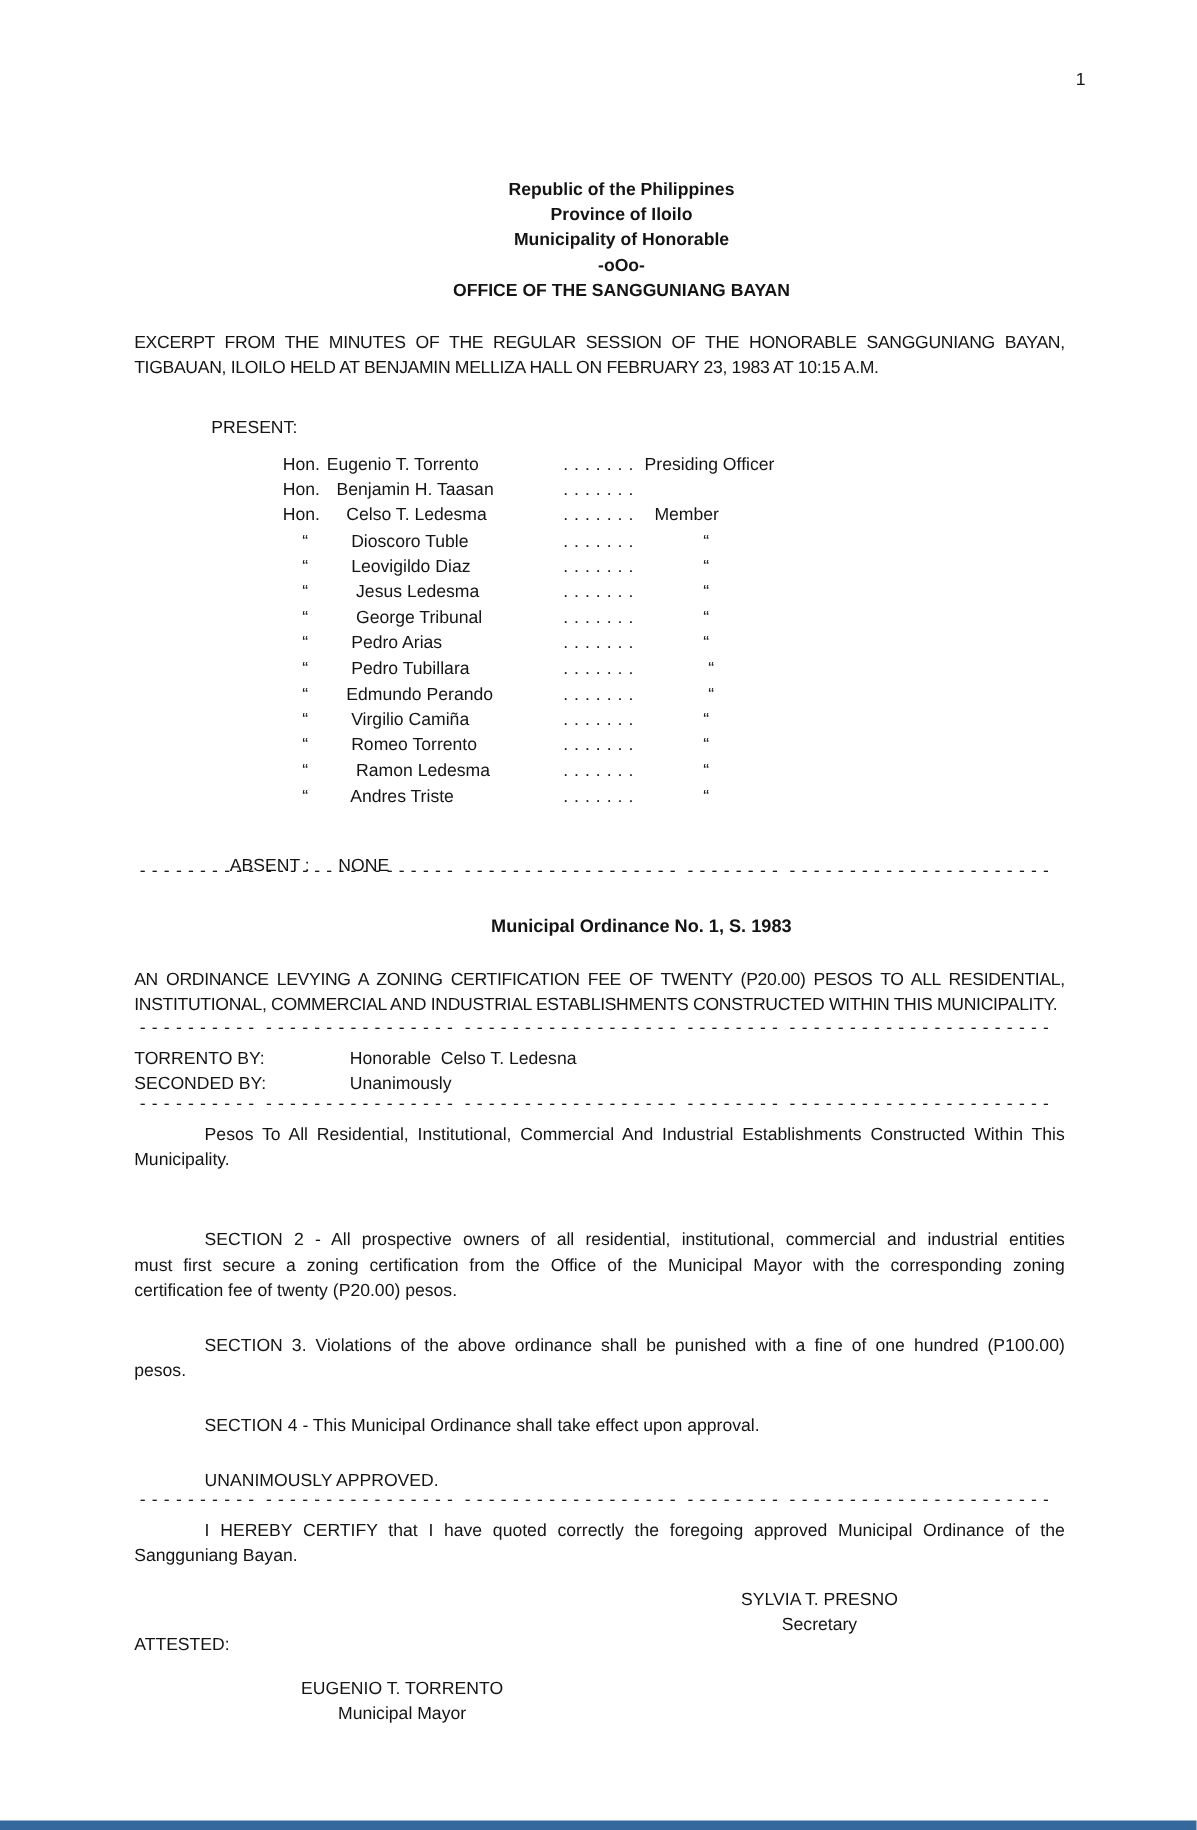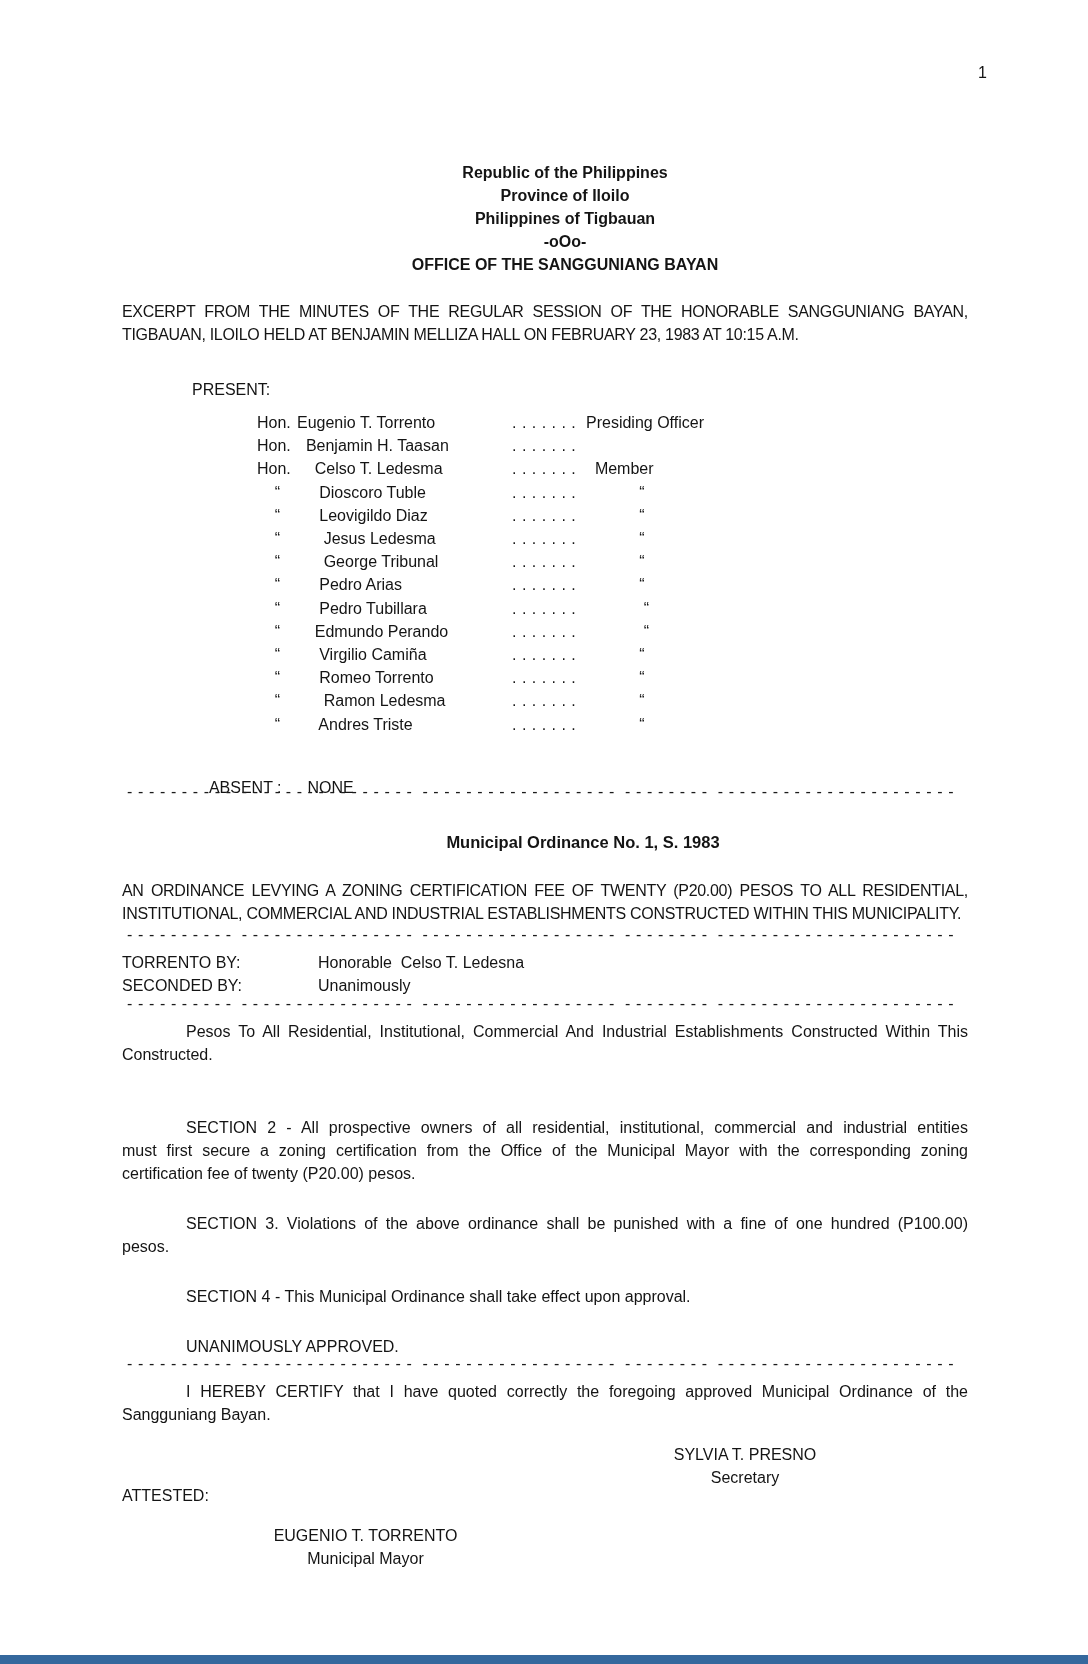--- a/index.html
+++ b/index.html
@@ -59,21 +59,21 @@
 </head>
 <body>
 
 <div class="page">
 
   <div class="abs pageno">1</div>
 
   <div class="abs hdr para center">
       <div>Republic of the Philippines</div>
       <div>Province of Iloilo</div>
-      <div>Philippines of Tigbauan</div>
+      <div>Municipality of Honorable</div>
       <div>-oOo-</div>
       <div>OFFICE OF THE SANGGUNIANG BAYAN</div>
     </div>
 
   <div class="abs para caps body-col excerpt">
       <div>EXCERPT FROM THE MINUTES OF THE REGULAR SESSION OF THE HONORABLE SANGGUNIANG BAYAN,</div>
       <div>TIGBAUAN, ILOILO HELD  AT BENJAMIN MELLIZA HALL ON FEBRUARY 23, 1983 AT 10:15 A.M.</div>
     </div>
 
   <div class="abs present-label">PRESENT:</div>
@@ -200,21 +200,21 @@
     <div class="row">
       <span class="lab">SECONDED BY:</span>
       <span class="val">Unanimously</span>
     </div>
   </div>
 
   <div class="abs dash dash3">- - - - - - - - - -  - - - - - - - - - - - - - - - -  - - - - - - - - - - - - - - - - - -  - - - - - - - -  - - - - - - - - - - - - - - - - - - - - - - - - - - - - - - - -</div>
 
   <div class="abs para indent body-col s1">
       <div>Pesos To All Residential, Institutional, Commercial And Industrial Establishments Constructed Within This</div>
-      <div>Constructed.</div>
+      <div>Municipality.</div>
     </div>
 
   <div class="abs para indent body-col s2">
       <div>SECTION 2  - All prospective owners of all residential, institutional, commercial and industrial entities</div>
       <div>must first secure a zoning certification from the Office of the Municipal Mayor with the corresponding zoning</div>
       <div>certification fee of twenty (P20.00) pesos.</div>
     </div>
 
   <div class="abs para indent body-col s3">
       <div>SECTION 3.  Violations of the above ordinance shall be punished with a fine of one hundred (P100.00)</div>

